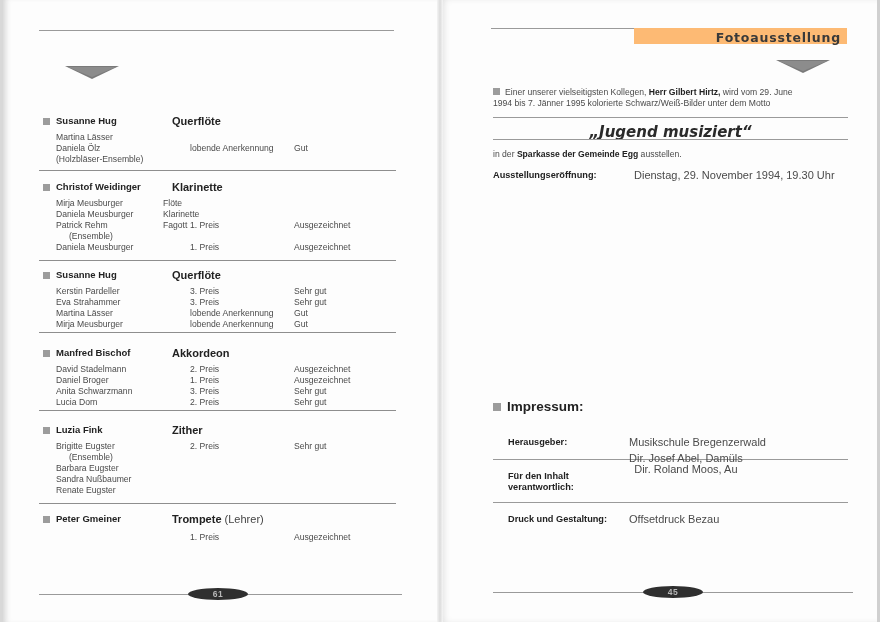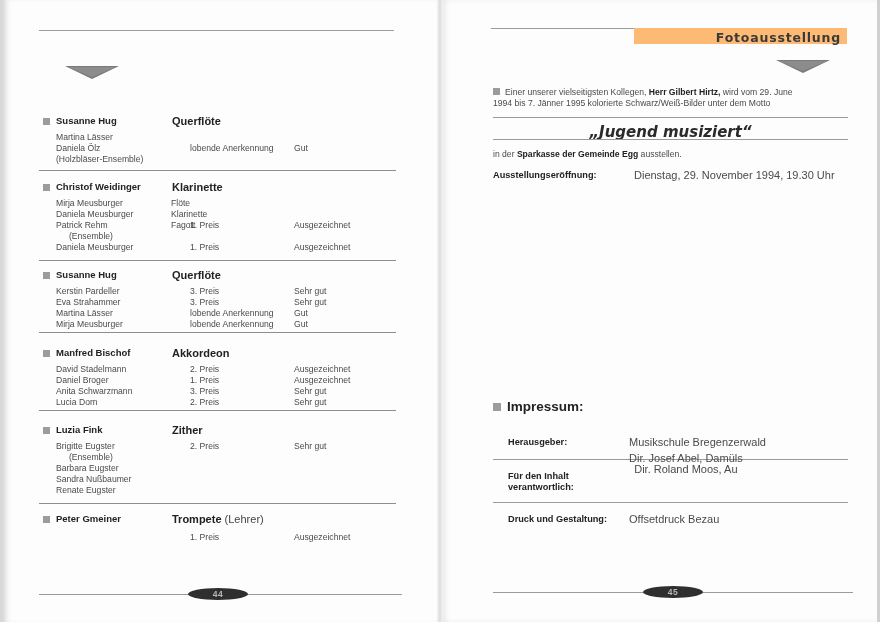--- a/index.html
+++ b/index.html
@@ -30,21 +30,21 @@
   .section { position: absolute; left: 36px; width: 360px; }
   .sec-head { position: relative; height: 14px; }
   .bullet { position: absolute; left: 4px; top: 3px; width: 7px; height: 7px; background: #9c9c9c; }
   .teacher { position: absolute; left: 17px; top: 0; font-weight: bold; font-size: 9.5px; color: #222; }
   .instr { position: absolute; left: 133px; top: 0; font-weight: bold; font-size: 11px; color: #222; }
   .instr-note { font-weight: normal; color: #444; }
   .rows { position: relative; margin-top: 3px; }
   .row { position: relative; height: 11px; font-size: 8.6px; color: #4a4a4a; line-height: 11px; }
   .c-name { position: absolute; left: 17px; white-space: nowrap; }
   .c-name.indent { left: 30px; }
-  .c-sub { position: absolute; left: 132px; white-space: nowrap; }
+  .c-sub { position: absolute; left: 124px; white-space: nowrap; }
   .c-prize { position: absolute; left: 151px; white-space: nowrap; }
   .c-grade { position: absolute; left: 255px; white-space: nowrap; }
   .sec-rule { position: absolute; left: 0; width: 357px; height: 1px; background: #8e8e8e; }
 
   .pagenum {
     position: absolute; width: 60px; height: 12px; border-radius: 50%;
     background: #2f2f2f; color: #b8b8b8; font-weight: bold; font-size: 8.5px;
     text-align: center; line-height: 12px; letter-spacing: 0.5px;
   }
 
@@ -263,21 +263,21 @@
               <span class="c-name"></span>
               <span class="c-sub"></span>
               <span class="c-prize">1. Preis</span>
               <span class="c-grade">Ausgezeichnet</span>
             </div>
           </div>
         </div>
       </div>
 
     <div class="rule" style="left:36px; top:594px; width:363px;"></div>
-    <div class="pagenum" style="left:185px; top:588px;">44</div>
+    <div class="pagenum" style="left:185px; top:588px;">61</div>
   </div>
 
   <div class="page page-right"></div>
   <div class="gutter"></div>
 
   <div class="rule" style="left:491px; top:28px; width:143px;"></div>
   <div class="title-bar">
     <span>Fotoausstellung</span>
   </div>
   <div class="triangle" style="left:776px; top:60px;"></div>

